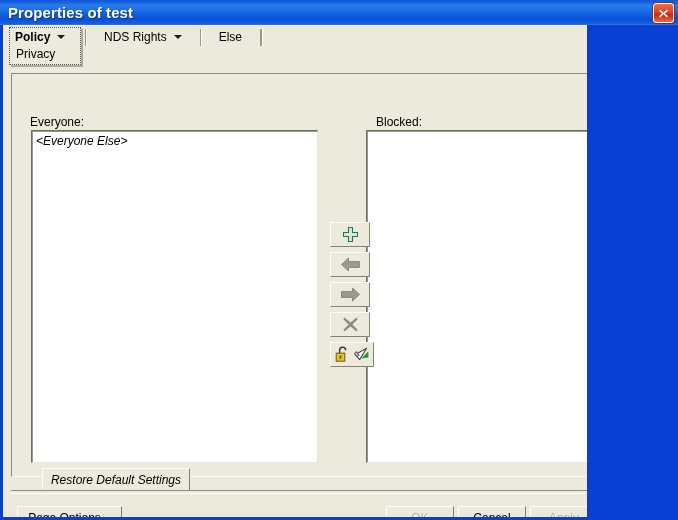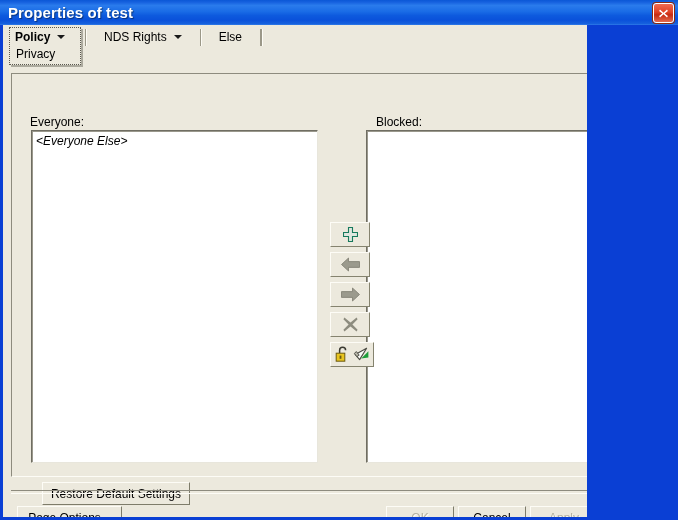--- a/index.html
+++ b/index.html
@@ -344,21 +344,21 @@
             <rect x="4.6" y="9.6" width="1.8" height="3.2" fill="#6b5a10"></rect>
 
             <path d="M31.6,2.2 L20.2,8.4 L24.6,13.6 Z" fill="#fdfdfa" stroke="#4a4a42" stroke-width="1.1" stroke-linejoin="round"></path>
             <path d="M19.3,7.4 L21.4,5.6 L24.2,9.2 L21.8,10.6 Z" fill="#b9b8ab" stroke="#4a4a42" stroke-width="0.9" stroke-linejoin="round"></path>
 
             <path d="M26.2,12.4 L33.4,5.2 L33.4,11.4 Z" fill="#1f9e3c"></path>
           </svg>
         </div>
       </div>
 
-      <div class="btn" style="left:30px; top:408px; width:148px;">Restore Default Settings</div>
+      <div class="btn" style="left:30px; top:394px; width:148px;font-style:italic;">Restore Default Settings</div>
     </div>
 
     <div class="footer-sep"></div>
 
     <div class="btn" style="left:14px; top:481px; width:105px;">Page Options...</div>
 
     <div class="btn disabled" style="left:383px; top:481px; width:68px;">OK</div>
 
     <div class="btn" style="left:455px; top:481px; width:68px;">Cancel</div>
 

